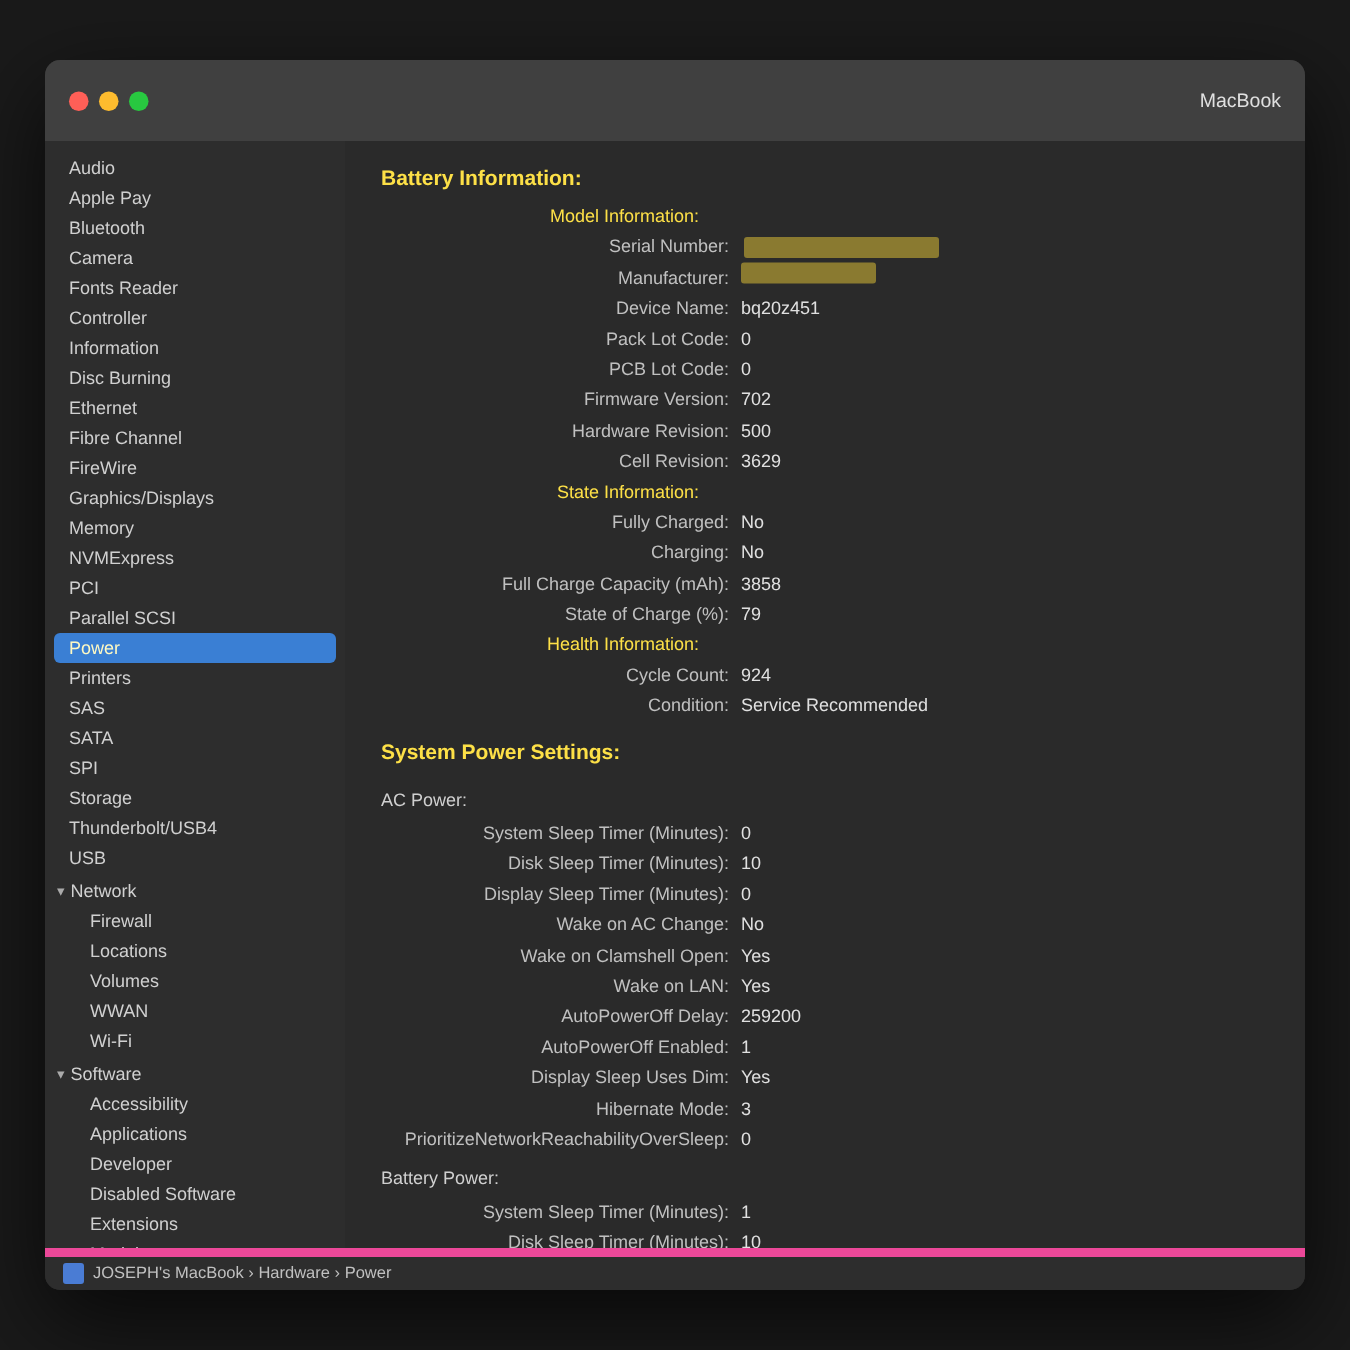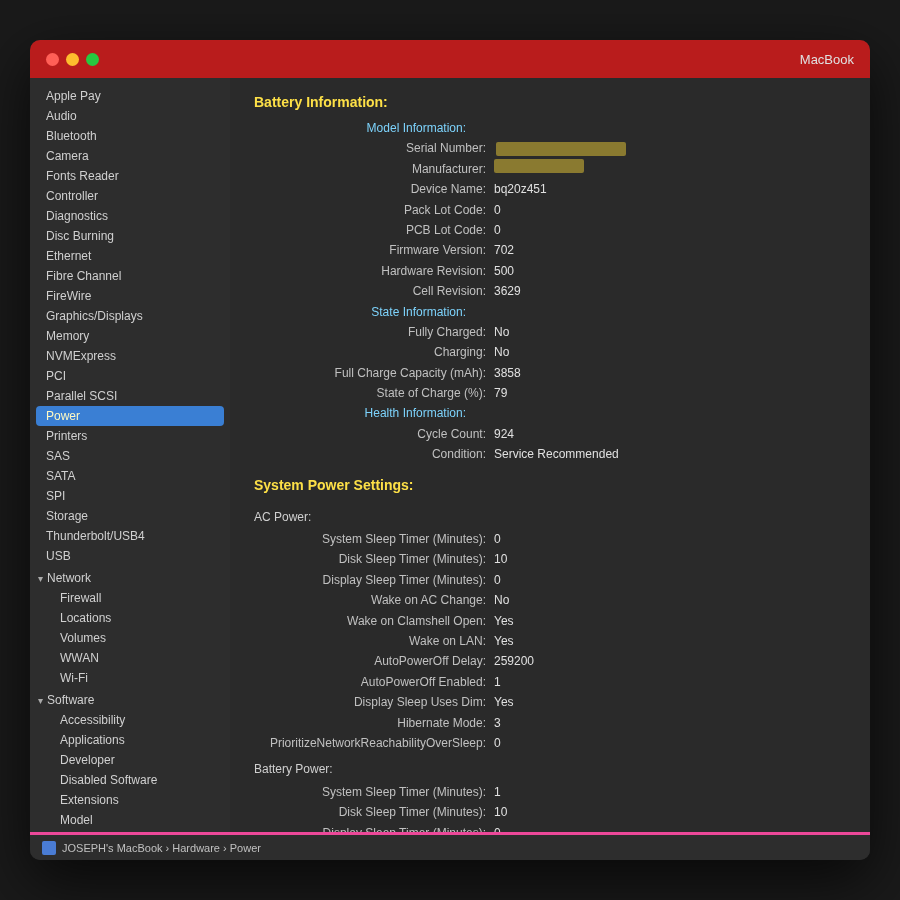--- a/index.html
+++ b/index.html
@@ -16,22 +16,22 @@
       width: 840px;
       height: 820px;
       background: #2a2a2a;
       border-radius: 10px;
       overflow: hidden;
       display: flex;
       flex-direction: column;
       box-shadow: 0 20px 60px rgba(0,0,0,0.7);
     }
     .title-bar {
-      background: #b91c1c;
-      height: 38px;
+      background: #404040;
+      height: 54px;
       display: flex;
       align-items: center;
       padding: 0 16px;
       flex-shrink: 0;
       position: relative;
     }
     .traffic-lights {
       display: flex;
       gap: 7px;
     }
@@ -115,21 +115,21 @@
       font-weight: 700;
       color: #fde047;
       margin-bottom: 8px;
     }
     .info-row {
       display: flex;
       line-height: 1.7;
     }
     .info-label {
       min-width: 220px;
-      color: #7dd3fc;
+      color: #fde047;
       text-align: right;
       padding-right: 8px;
     }
     .info-label-indent {
       min-width: 240px;
       color: #c0c0c0;
       text-align: right;
       padding-right: 8px;
     }
     .info-value {
@@ -152,21 +152,21 @@
     .redacted-partial .bar {
       display: inline-block;
       width: 90px;
       height: 14px;
       background: #8a7a30;
       border-radius: 2px;
     }
     .bottom-bar {
       height: 28px;
       background: #2d2d2d;
-      border-top: 3px solid #ec4899;
+      border-top: 6px solid #ec4899;
       display: flex;
       align-items: center;
       padding: 0 12px;
       gap: 6px;
       flex-shrink: 0;
     }
     .bottom-bar-icon {
       width: 14px;
       height: 14px;
       background: #4a7cd4;
@@ -193,27 +193,27 @@
       <div class="traffic-light tl-red"></div>
       <div class="traffic-light tl-yellow"></div>
       <div class="traffic-light tl-green"></div>
     </div>
     <span class="title-bar-title">MacBook</span>
   </div>
 
   <div class="content">
 
     <div class="sidebar">
+      <div class="sidebar-item">Audio</div>
       <div class="sidebar-item">Apple Pay</div>
-      <div class="sidebar-item">Audio</div>
       <div class="sidebar-item">Bluetooth</div>
       <div class="sidebar-item">Camera</div>
       <div class="sidebar-item">Fonts Reader</div>
       <div class="sidebar-item">Controller</div>
-      <div class="sidebar-item">Diagnostics</div>
+      <div class="sidebar-item">Information</div>
       <div class="sidebar-item">Disc Burning</div>
       <div class="sidebar-item">Ethernet</div>
       <div class="sidebar-item">Fibre Channel</div>
       <div class="sidebar-item">FireWire</div>
       <div class="sidebar-item">Graphics/Displays</div>
       <div class="sidebar-item">Memory</div>
       <div class="sidebar-item">NVMExpress</div>
       <div class="sidebar-item">PCI</div>
       <div class="sidebar-item">Parallel SCSI</div>
       <div class="sidebar-item active">Power</div>

